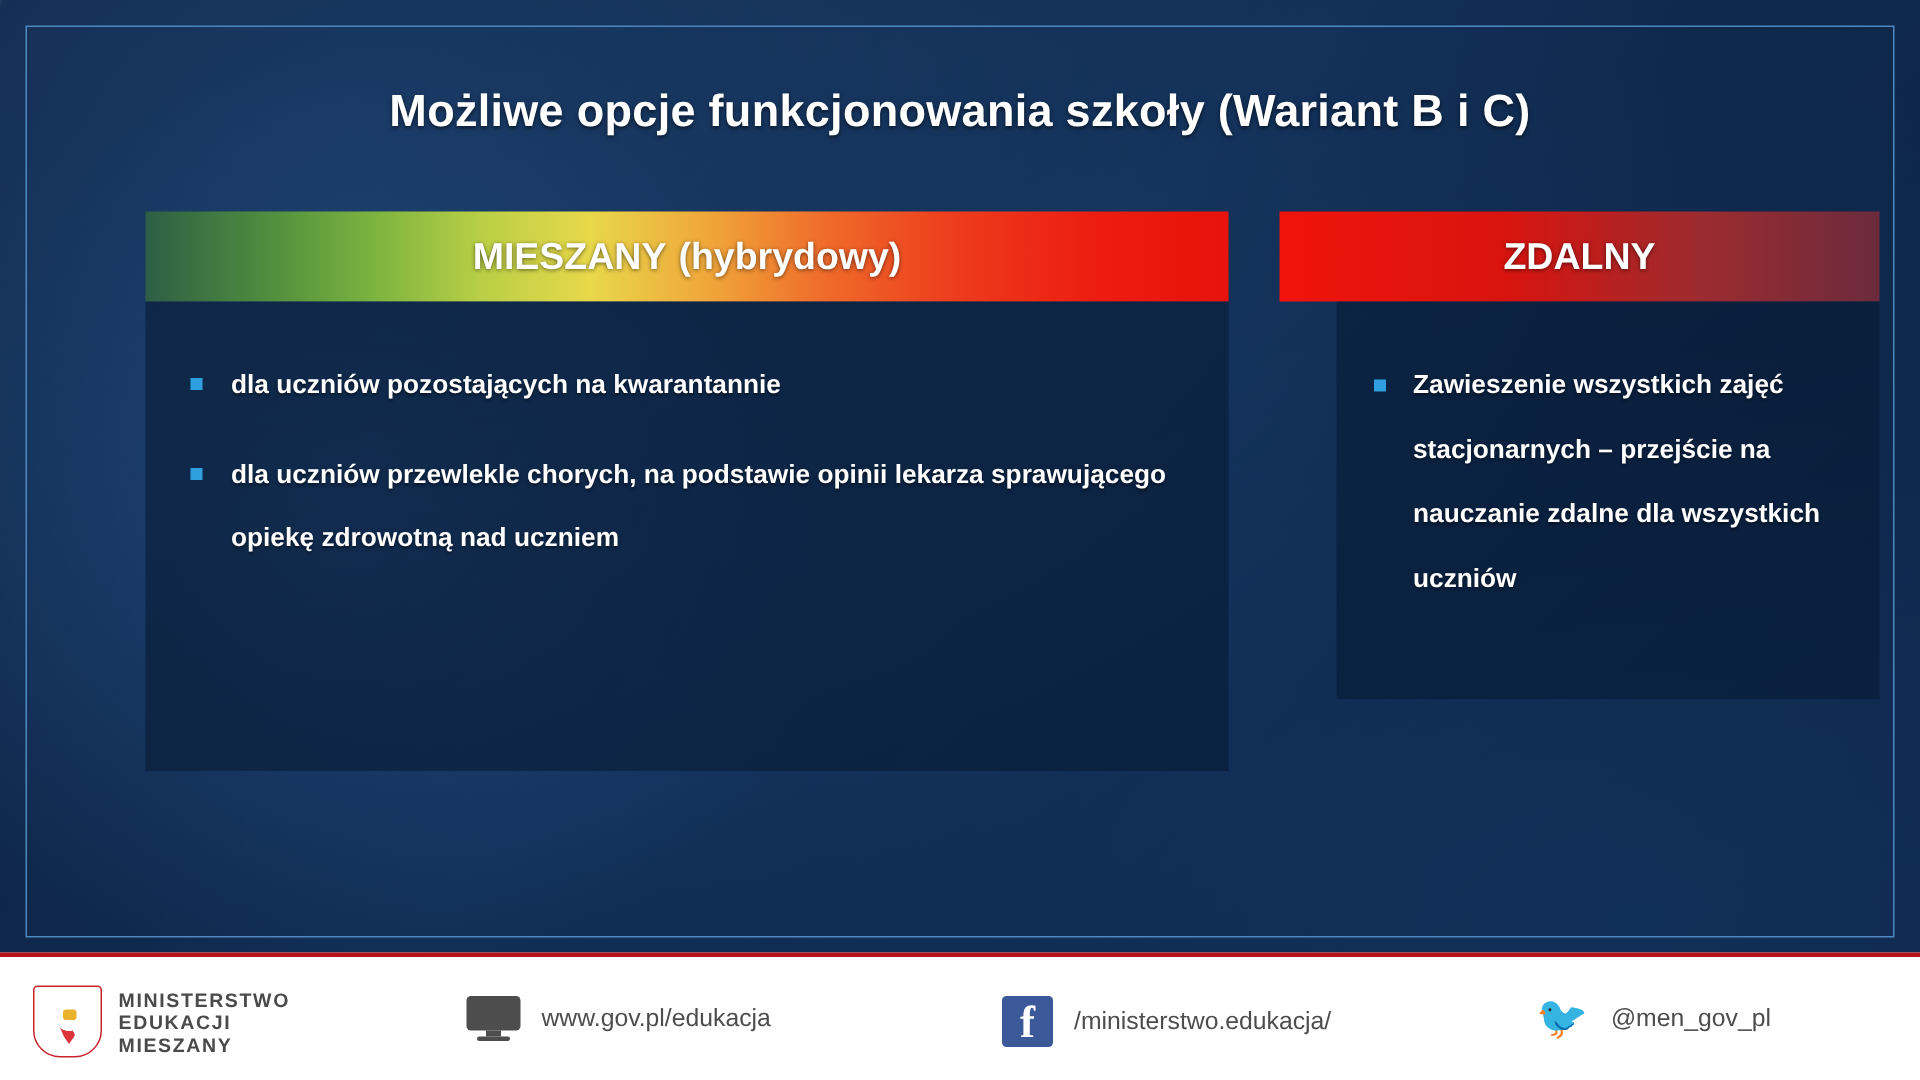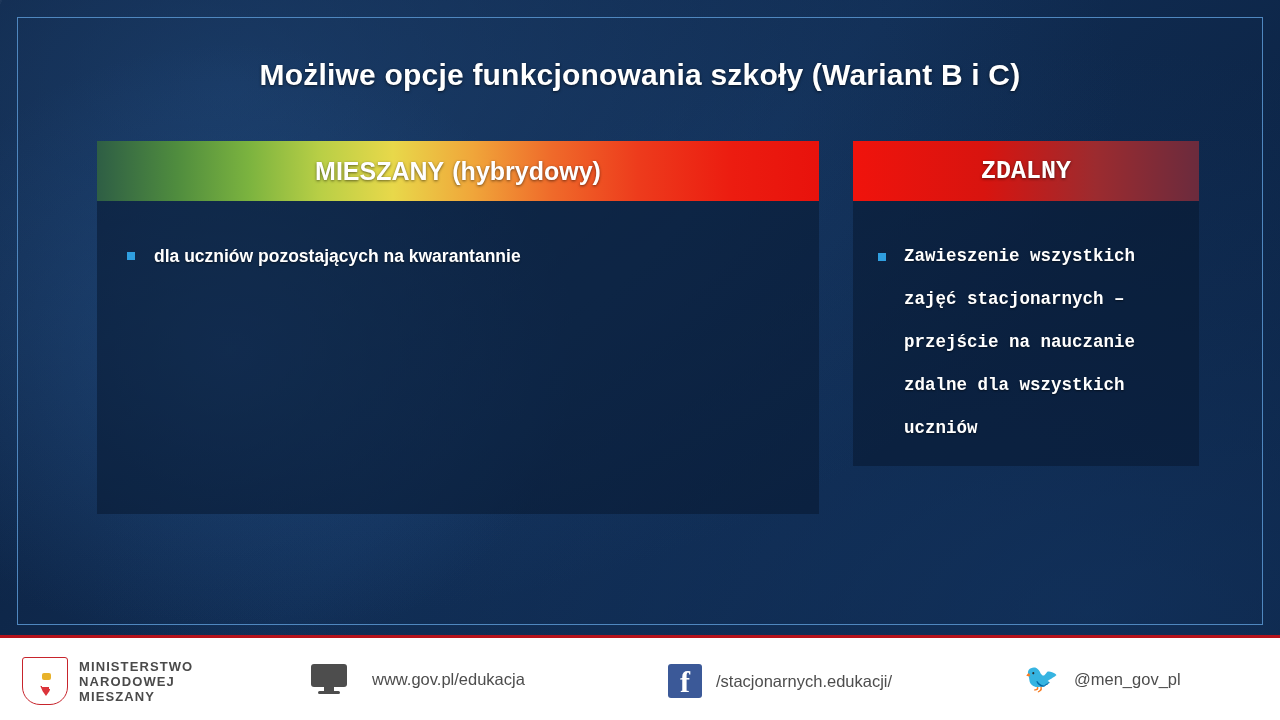--- a/index.html
+++ b/index.html
@@ -68,21 +68,21 @@
     text-shadow: 0 1px 3px rgba(0,0,0,0.6);
   }
 
   
   .col {
     position: absolute;
     top: 141px;
   }
 
   .col-left  { left: 97px;  width: 722px; }
-  .col-right { left: 853px; width: 346px; font-family: Liberation Mono, monospace; }
+  .col-right { left: 853px; width: 400px; }
 
   .col-head {
     height: 60px;
     display: flex;
     align-items: center;
     justify-content: center;
     color: #ffffff;
     font-size: 25px;
     font-weight: bold;
     text-shadow: 0 1px 3px rgba(0,0,0,0.55);
@@ -114,21 +114,21 @@
       #9c2b2f 70%,
       #6b2b3d 100%);
   }
 
   .col-body {
     background: rgba(8,24,48,0.55);
     border-top: none;
   }
 
   .body-left  { height: 313px; padding: 34px 26px 0 26px; }
-  .body-right { height: 265px; padding: 34px 22px 0 22px; }
+  .body-right { height: 265px; padding: 34px 22px 0 22px; margin-left: 38px; }
 
   ul { list-style: none; }
 
   li {
     position: relative;
     color: #ffffff;
     font-weight: bold;
     text-shadow: 0 1px 2px rgba(0,0,0,0.5);
   }
 
@@ -233,21 +233,21 @@
   .link-group {
     position: absolute;
     top: 26px;
     display: flex;
     align-items: center;
     color: #4d4d4d;
     font-size: 16.5px;
   }
   .link-group .lbl { margin-left: 14px; }
 
-  .g-web { left: 311px; gap: 11px; }
+  .g-web { left: 311px; }
   .g-fb  { left: 668px; }
   .g-tw  { left: 1024px; }
 
   .monitor {
     width: 36px;
     height: 30px;
     position: relative;
   }
   .monitor .screen {
     width: 36px;
@@ -314,20 +314,21 @@
   <div class="title">Możliwe opcje funkcjonowania szkoły (Wariant B i C)</div>
 
   <div class="col col-left">
     <div class="col-head head-left">
       <span>MIESZANY</span>
       <span class="sub">(hybrydowy)</span>
     </div>
     <div class="col-body body-left">
       <ul>
         <li>dla uczniów pozostających na kwarantannie</li>
+        <li>dla uczniów przewlekle chorych, na podstawie opinii lekarza sprawującego opiekę zdrowotną nad uczniem</li>
       </ul>
     </div>
   </div>
 
   <div class="col col-right">
     <div class="col-head head-right">
       <span>ZDALNY</span>
     </div>
     <div class="col-body body-right">
       <ul>
@@ -335,39 +336,39 @@
       </ul>
     </div>
   </div>
 
   <div class="footer">
     <div class="footer-inner">
       <div class="ministry">
         <div class="eagle"></div>
         <div class="ministry-text">
           <div>MINISTERSTWO</div>
-          <div>NARODOWEJ</div>
+          <div>EDUKACJI</div>
           <div>MIESZANY</div>
         </div>
       </div>
 
       <div class="link-group g-web">
         <div class="monitor">
           <div class="screen"></div>
           <div class="stand"></div>
           <div class="base"></div>
         </div>
         <div class="lbl">www.gov.pl/edukacja</div>
       </div>
 
       <div class="link-group g-fb">
         <div class="fb">
           <span>f</span>
         </div>
-        <div class="lbl">/stacjonarnych.edukacji/</div>
+        <div class="lbl">/ministerstwo.edukacja/</div>
       </div>
 
       <div class="link-group g-tw">
         <div class="tw">🐦</div>
         <div class="lbl">@men_gov_pl</div>
       </div>
     </div>
   </div>
 </div>
 

